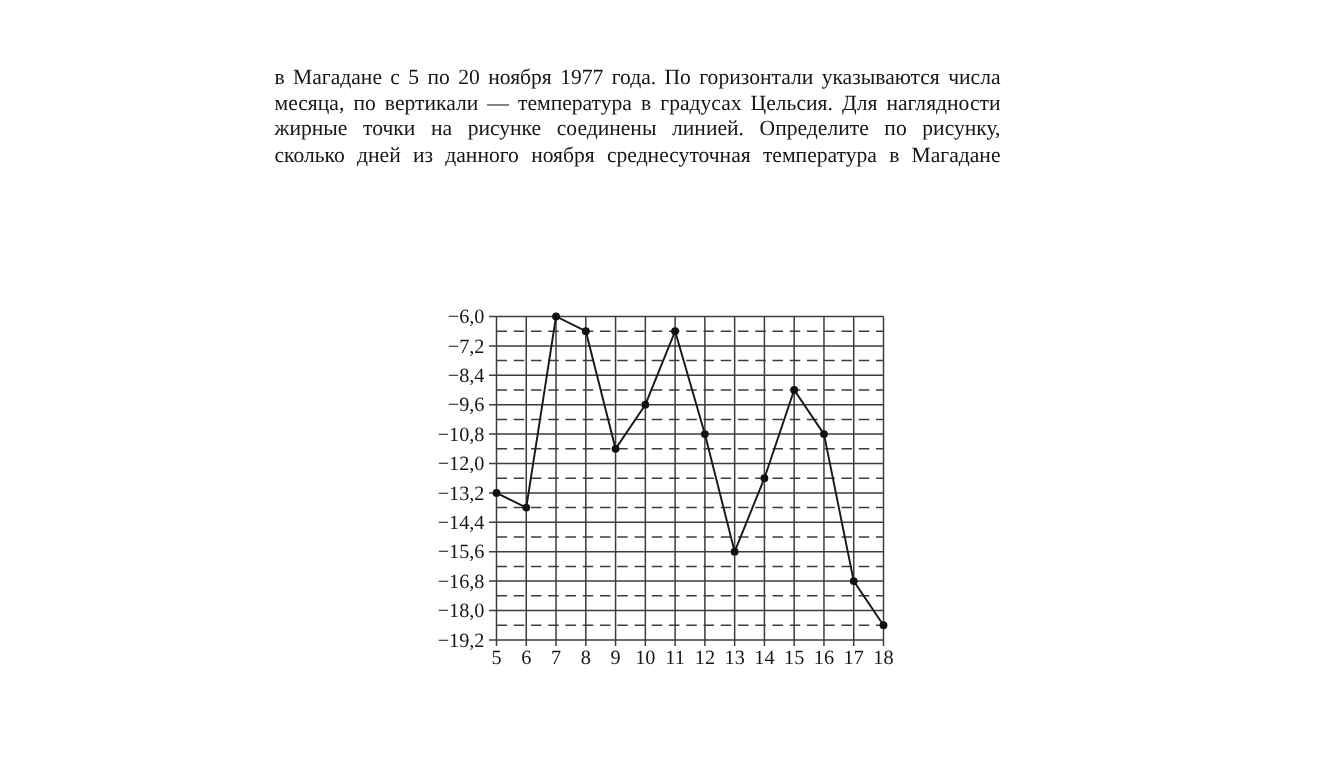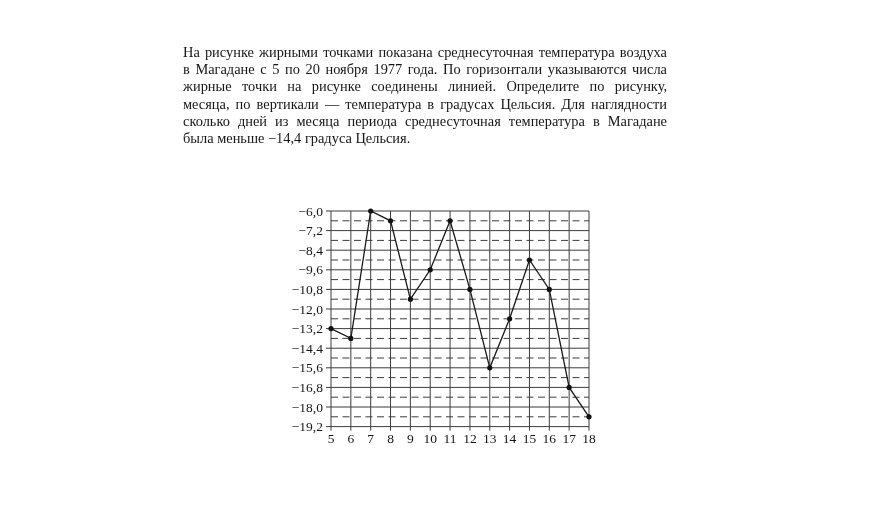--- a/index.html
+++ b/index.html
@@ -46,26 +46,24 @@
   svg .ylab { text-anchor: end; }
   svg .xlab { text-anchor: middle; }
   svg .dataline { fill: none; stroke: #1a1a1a; stroke-width: 1.3; }
   svg .datapoint { fill: #111111; stroke: none; }
 </style>
 </head>
 <body>
 
 <div class="page">
   <div class="problem-text">
-      <div class="pline">На рисунке жирными точками показана среднесуточная температура воздуха</div>
       <div class="pline">в Магадане с 5 по 20 ноября 1977 года. По горизонтали указываются числа</div>
+      <div class="pline">месяца, по вертикали — температура в градусах Цельсия. Для наглядности</div>
       <div class="pline">жирные точки на рисунке соединены линией. Определите по рисунку,</div>
-      <div class="pline">месяца, по вертикали — температура в градусах Цельсия. Для наглядности</div>
-      <div class="pline">сколько дней из месяца периода среднесуточная температура в Магадане</div>
-      <div class="pline last">была меньше −14,4 градуса Цельсия.</div>
+      <div class="pline">сколько дней из данного ноября среднесуточная температура в Магадане</div>
     </div>
   <div class="chart-wrap">
     <svg id="chart-svg" width="345" height="262" viewBox="0 0 345 262" xmlns="http://www.w3.org/2000/svg">
         <line x1="64" y1="15" x2="326.998" y2="15" class="grid solid"></line>
         <line x1="69" y1="24.799999999999997" x2="326.998" y2="24.799999999999997" class="grid dashed"></line>
         <line x1="64" y1="34.60000000000001" x2="326.998" y2="34.60000000000001" class="grid solid"></line>
         <line x1="69" y1="44.400000000000006" x2="326.998" y2="44.400000000000006" class="grid dashed"></line>
         <line x1="64" y1="54.20000000000001" x2="326.998" y2="54.20000000000001" class="grid solid"></line>
         <line x1="69" y1="64" x2="326.998" y2="64" class="grid dashed"></line>
         <line x1="64" y1="73.80000000000001" x2="326.998" y2="73.80000000000001" class="grid solid"></line>

